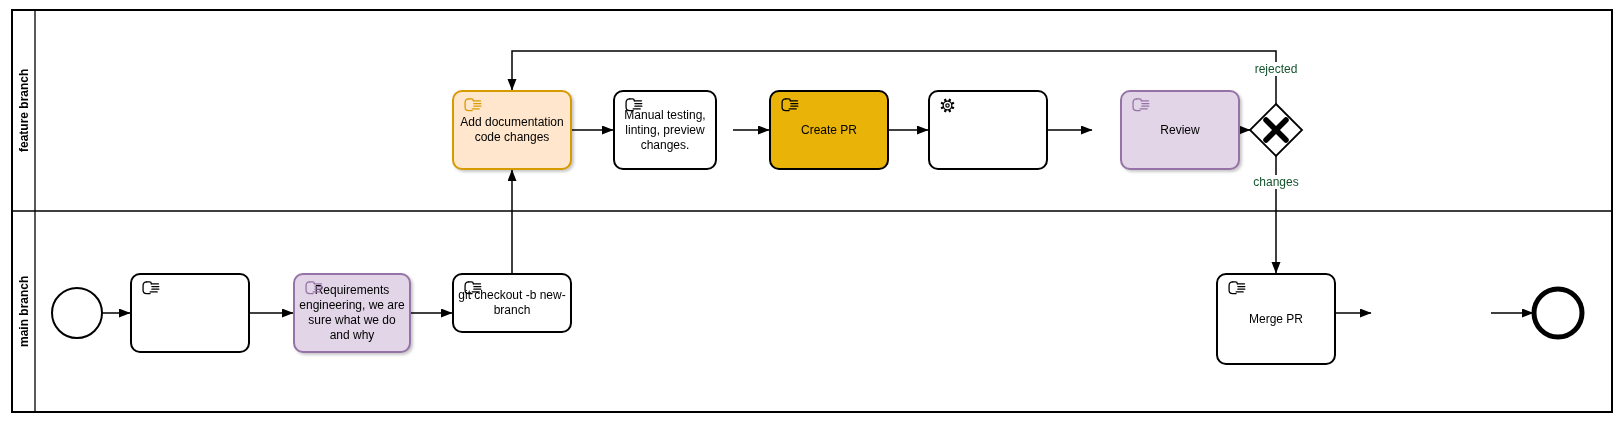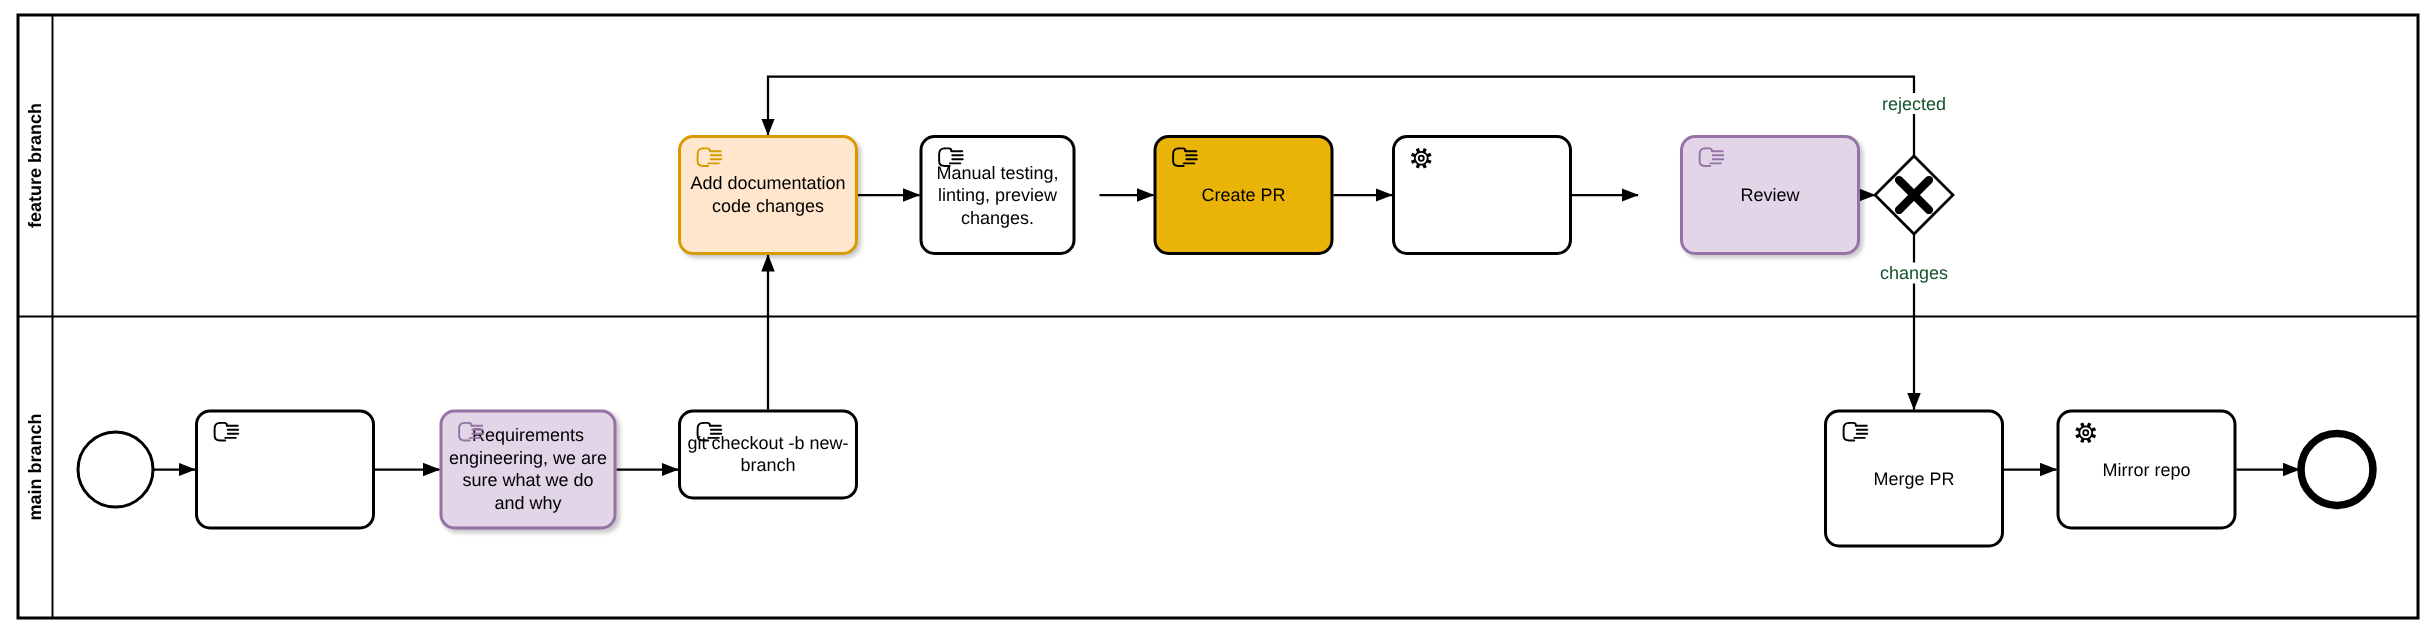--- a/index.html
+++ b/index.html
@@ -176,31 +176,14 @@
               <path d="M5,1.8 C2.8,1.8 1.6,3.2 1.6,5.4 L1.6,9.6 C1.6,11.6 2.9,12.7 5,12.7 L8.2,12.7"></path>
               <path d="M5,1.8 L7.6,1.8 C8.7,1.8 9.3,2.5 9.3,3.5"></path>
               <line x1="9.3" y1="3.6" x2="16" y2="3.6"></line>
               <line x1="9.8" y1="6.1" x2="16.3" y2="6.1"></line>
               <line x1="9.8" y1="8.6" x2="16.3" y2="8.6"></line>
               <line x1="8.2" y1="11.1" x2="14.8" y2="11.1"></line>
             </g>
           </svg></span>
         <span>Merge PR</span>
       </div>
-      <div class="node" style="left: 1371px; top: 273px; width: 120px; height: 80px; background: rgb(255, 255, 255); border: 2px solid rgb(0, 0, 0);">
-        <span class="icon"><svg width="17" height="17" viewBox="0 0 17 17">
-            <g fill="none" stroke="#000000" stroke-width="1.2">
-              <circle cx="8.5" cy="8.5" r="4.3"></circle>
-              <circle cx="8.5" cy="8.5" r="1.7"></circle>
-              <line x1="12.47" y1="10.15" x2="14.97" y2="11.18" stroke-width="2.2"></line>
-              <line x1="10.15" y1="12.47" x2="11.18" y2="14.97" stroke-width="2.2"></line>
-              <line x1="6.85" y1="12.47" x2="5.82" y2="14.97" stroke-width="2.2"></line>
-              <line x1="4.53" y1="10.15" x2="2.03" y2="11.18" stroke-width="2.2"></line>
-              <line x1="4.53" y1="6.85" x2="2.03" y2="5.82" stroke-width="2.2"></line>
-              <line x1="6.85" y1="4.53" x2="5.82" y2="2.03" stroke-width="2.2"></line>
-              <line x1="10.15" y1="4.53" x2="11.18" y2="2.03" stroke-width="2.2"></line>
-              <line x1="12.47" y1="6.85" x2="14.97" y2="5.82" stroke-width="2.2"></line>
-            </g>
-          </svg></span>
-        <span>Mirror repo</span>
-      </div>
     </div>
 </div>
 
 </body></html>

